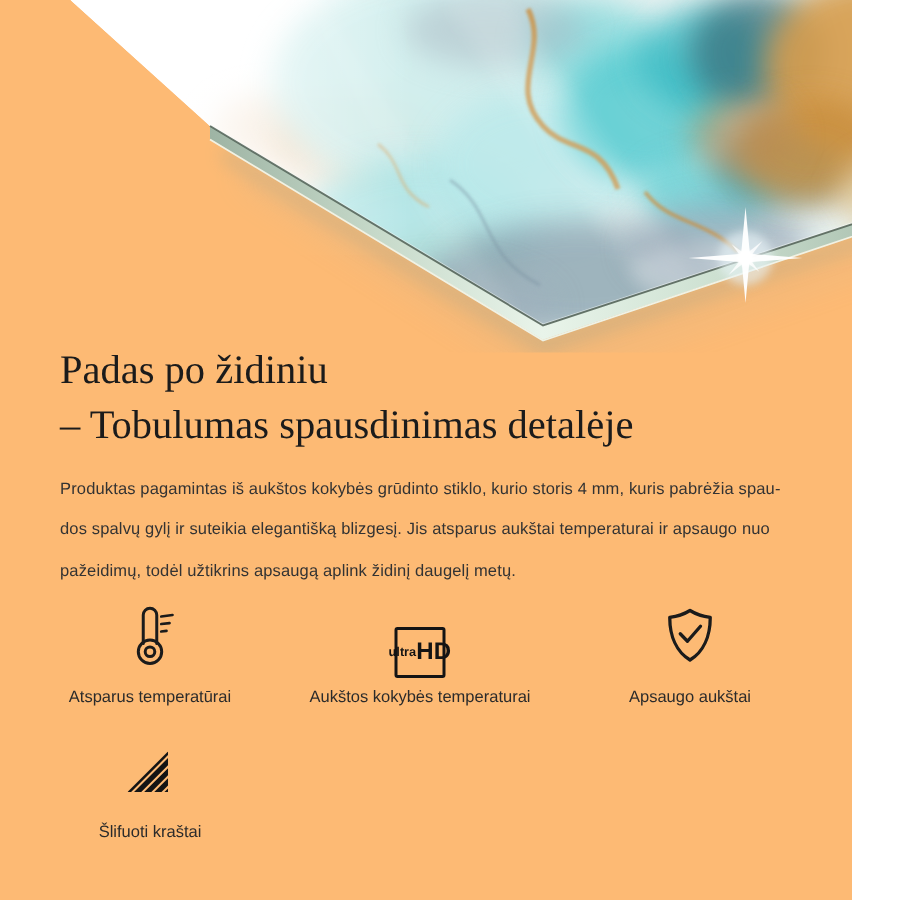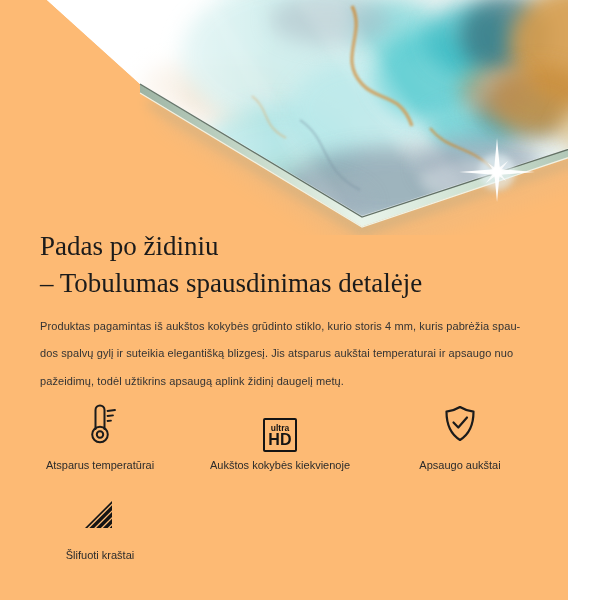--- a/index.html
+++ b/index.html
@@ -19,21 +19,21 @@
 
   
   .features{position:absolute;top:402px;left:10px;width:540px;
     display:grid;grid-template-columns:repeat(3,1fr);row-gap:20px;justify-items:center;}
   .feature{display:flex;flex-direction:column;align-items:center;width:180px;}
   .icon-box{height:46px;display:flex;align-items:center;justify-content:center;}
   .feature-label{margin-top:10px;font-size:11px;line-height:14px;color:#2b2b2b;text-align:right;}
 
   
   .uhd-box{width:30px;height:30px;border:2.2px solid #141414;border-radius:2px;
-    display:flex;flex-direction:column;align-items:center;justify-content:center;color:#141414;margin-top:19px;}
+    display:flex;flex-direction:row;align-items:center;justify-content:center;color:#141414;margin-top:19px;}
   .uhd-top{font-size:8.5px;font-weight:700;line-height:9px;}
   .uhd-bottom{font-size:16px;font-weight:800;line-height:13px;letter-spacing:0.2px;}
 </style>
 </head>
 <body>
 
 <div class="page">
 
   <div class="hero">
     <svg width="600" height="235" viewBox="0 0 600 235">
@@ -167,21 +167,21 @@
       <div class="feature-label">Atsparus temperatūrai</div>
     </div>
 
     <div class="feature">
       <div class="icon-box">
         <div class="uhd-box">
           <div class="uhd-top">ultra</div>
           <div class="uhd-bottom">HD</div>
         </div>
       </div>
-      <div class="feature-label">Aukštos kokybės kiekvienoje</div>
+      <div class="feature-label">Aukštos kokybės temperaturai</div>
     </div>
 
     <div class="feature">
       <div class="icon-box">
         <svg width="40" height="44" viewBox="0 0 40 44" fill="none" stroke="#1b1b1b" stroke-width="2.2" stroke-linecap="round" stroke-linejoin="round">
           <path d="M20,4 C24,6.5 29,8 33.5,8.6 C33.5,21 29,31.5 20,37 C11,31.5 6.5,21 6.5,8.6 C11,8 16,6.5 20,4 Z"></path>
           <path d="M13.5,19.5 L18.3,24.5 L27,14.5"></path>
         </svg>
       </div>
       <div class="feature-label">Apsaugo aukštai</div>

